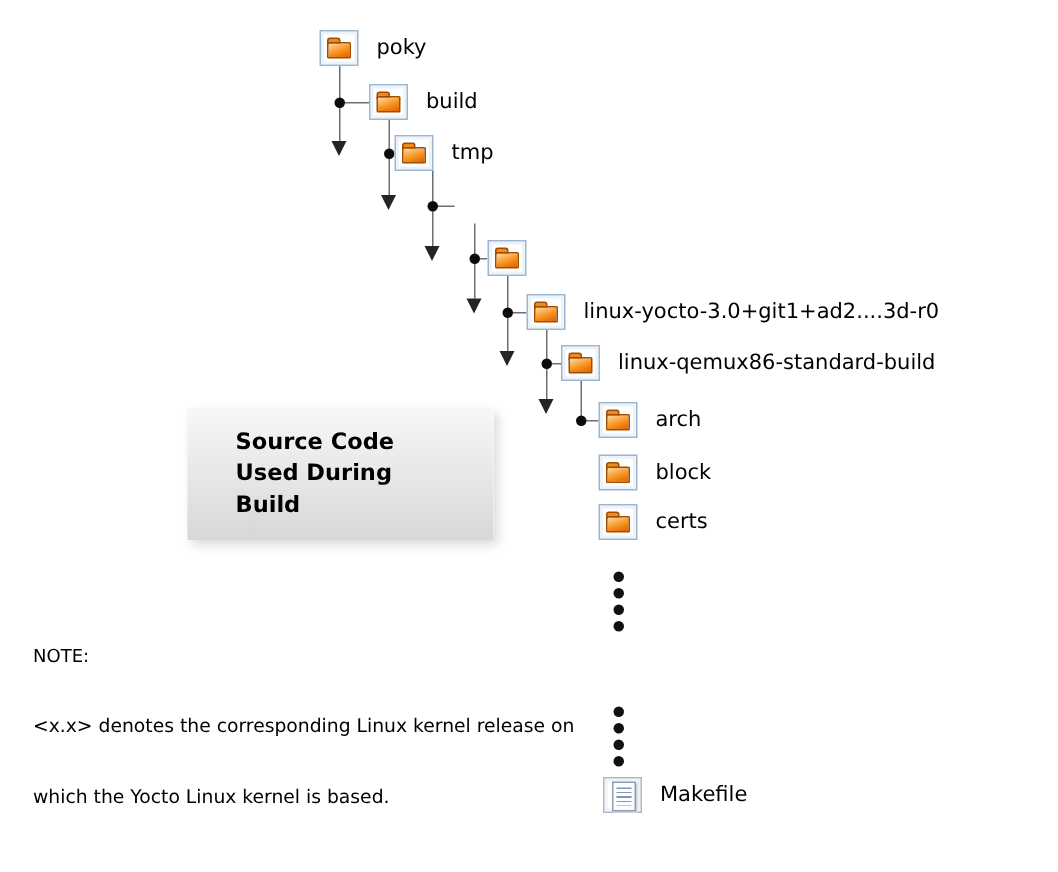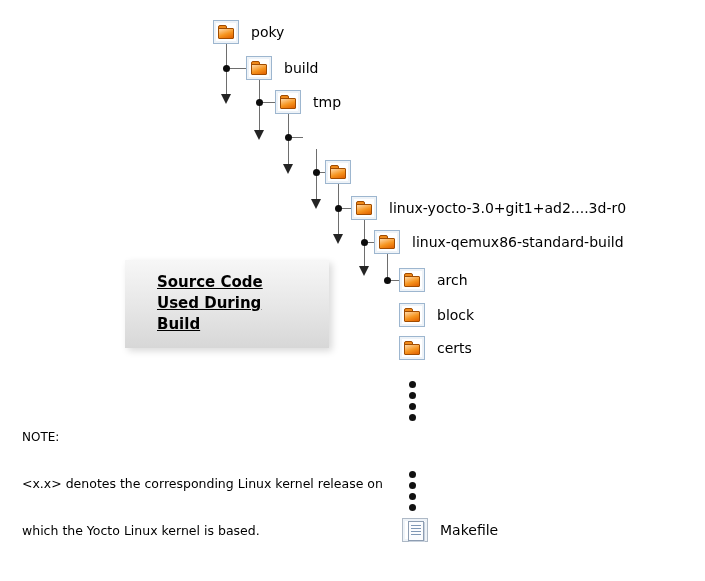--- a/index.html
+++ b/index.html
@@ -29,24 +29,24 @@
   .file .plines{position:absolute;left:8px;top:6px;width:10px;height:12px;
         background:repeating-linear-gradient(180deg,#7f97b5 0,#7f97b5 1px,transparent 1px,transparent 3px);}
   
   .vline{position:absolute;width:1px;background:#6e6e6e;}
   .hline{position:absolute;height:1px;background:#6e6e6e;}
   .dot{position:absolute;width:7px;height:7px;border-radius:50%;background:#0c0c0c;}
   .arrow{position:absolute;width:0;height:0;border-left:5px solid transparent;
         border-right:5px solid transparent;border-top:10px solid #242424;}
   .edot{position:absolute;width:7px;height:7px;border-radius:50%;background:#111;}
   
-  .title-box{position:absolute;left:125px;top:260px;width:204px;height:88px;box-sizing:border-box;
+  .title-box{position:absolute;left:125px;top:272px;width:204px;height:88px;box-sizing:border-box;
         background:linear-gradient(180deg,#f7f7f7 0%,#e6e6e6 55%,#d7d7d7 100%);
         box-shadow:3px 3px 7px rgba(0,0,0,0.15);
-        padding:12px 0 0 32px;text-decoration:underline;}
+        padding:12px 0 0 32px;}
   .title-line{font-size:15px;font-weight:bold;color:#000;line-height:21px;}
   
   .note{position:absolute;left:22px;top:430px;width:370px;color:#000;}
   .note-label{font-size:12px;font-weight:normal;margin-bottom:6px;}
   .note-line{font-size:12.5px;line-height:15px;margin-top:32px;}
 </style>
 </head>
 <body>
 
 <div id="canvas">
@@ -104,21 +104,21 @@
   </div>
 
   <div class="node" style="left:246px;top:56px">
     <span class="icon folder">
         <span class="ftab"></span>
         <span class="fbody"></span>
       </span>
     <span class="label">build</span>
   </div>
 
-  <div class="node" style="left:275px;top:90px">
+  <div class="node" style="left:263px;top:90px">
     <span class="icon folder">
         <span class="ftab"></span>
         <span class="fbody"></span>
       </span>
     <span class="label">tmp</span>
   </div>
 
 
   <div class="node" style="left:325px;top:160px">
     <span class="icon folder">

